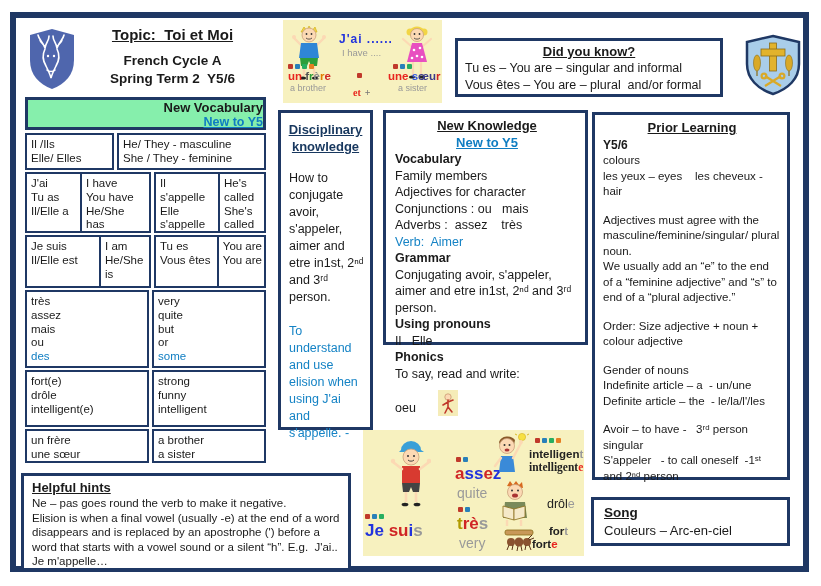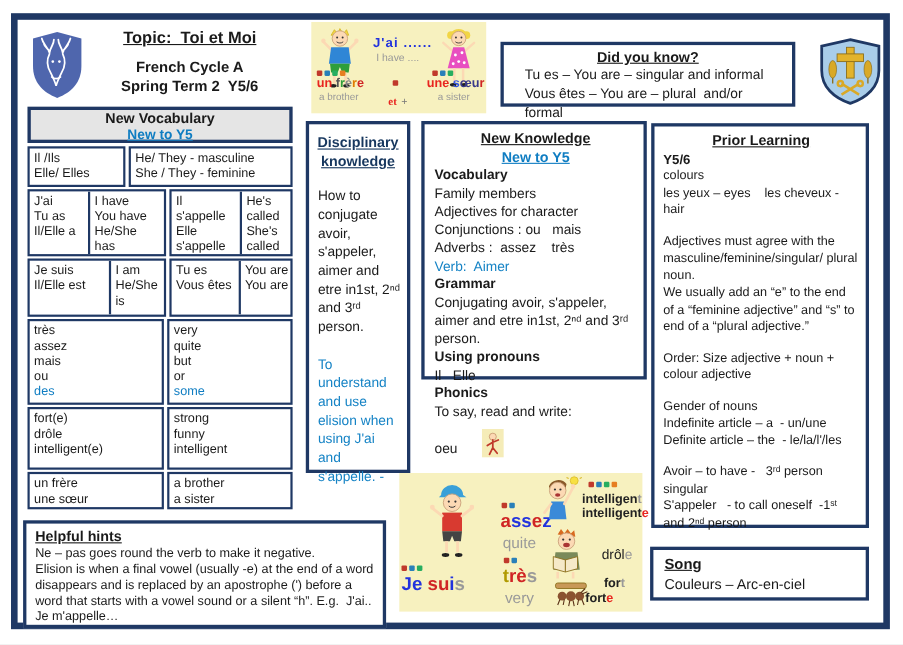--- a/index.html
+++ b/index.html
@@ -13,42 +13,42 @@
   
   .title-block{left:85px;top:26px;width:175px;text-align:center;}
   .topic{font-size:15px;font-weight:bold;text-decoration:underline;margin-bottom:9px;white-space:pre-wrap;}
   .subline{font-size:13.5px;font-weight:bold;line-height:18px;white-space:pre-wrap;}
 
   
   .deer-crest{left:28px;top:28px;width:48px;height:62px;}
   .school-crest{left:744px;top:34px;width:58px;height:62px;}
 
   
-  .dyk-box{left:455px;top:38px;width:268px;height:59px;padding:2px 16px;}
+  .dyk-box{left:455px;top:38px;width:268px;height:59px;padding:2px 4px;}
   .box-title{text-align:center;font-weight:bold;text-decoration:underline;font-size:13px;line-height:17px;}
   .dyk-line{font-size:12.5px;line-height:17px;padding-left:3px;white-space:pre-wrap;}
 
   
   .family-image{left:283px;top:20px;width:159px;height:83px;background:#f7f1bf;}
   .fi-jai{left:56px;top:12px;font-size:12px;font-weight:bold;color:#2233dd;letter-spacing:1px;}
   .fi-ihave{left:59px;top:27px;font-size:9.5px;color:#999;}
   .fi-word{font-size:11.5px;font-weight:bold;white-space:pre;}
   .fi-gloss{font-size:9px;color:#999;}
   .fi-et{font-size:10px;font-weight:bold;}
 
   .ticons{display:flex;gap:2px;height:5px;}
   .ticons span{width:5px;height:5px;border-radius:1px;display:inline-block;}
   .ticons span:nth-child(1){background:#c0392b;}
   .ticons span:nth-child(2){background:#2980b9;}
   .ticons span:nth-child(3){background:#27ae60;}
   .ticons span:nth-child(4){background:#e67e22;}
 
   
-  .vocab-header{left:25px;top:97px;width:241px;height:33px;background:#e5e5e5;
-      border:3px solid #1f3864;text-align:center;padding-top:1px;}
+  .vocab-header{left:25px;top:97px;width:241px;height:33px;background:#86efac;
+      border:3px solid #1f3864;text-align:right;padding-top:1px;}
   .vh-title{font-size:13px;font-weight:bold;line-height:14px;}
   .vh-sub{font-size:12.5px;font-weight:bold;color:#0f7dc2;text-decoration:underline;line-height:14px;}
   .vrow{left:25px;width:241px;display:flex;gap:3px;}
   .vbox{border:2.5px solid #1f3864;background:#fff;display:flex;overflow:hidden;box-sizing:border-box;}
   .vcell{padding:3px 2px 0 4px;font-size:11.5px;line-height:13.8px;box-sizing:border-box;}
   .vcell + .vcell{border-left:2px solid #1f3864;}
   .vl{white-space:pre;}
   .blue{color:#0f7dc2;}
   .grow{flex:1;}
 
@@ -431,21 +431,21 @@
       <circle cx="30" cy="10" r="2" fill="#fcd9b4"></circle>
       <path d="M10 26 L4 34" stroke="#fcd9b4" stroke-width="2.4" stroke-linecap="round"></path>
     </svg>
     <div class="abs ticons" style="left:172px;top:8px;">
         <span></span>
         <span></span>
         <span></span>
         <span></span>
       </div>
     <div class="abs sm-word" style="left:166px;top:18px;"><span style="color: rgb(34, 34, 34);">intelligen</span><span style="color: rgb(153, 153, 153);">t</span></div>
-    <div class="abs sm-word" style="left:166px;top:31px;"><span style="color: rgb(34, 34, 34);">intelligent</span><span style="color: rgb(232, 37, 31);">e</span></div>
+    <div class="abs sm-word" style="left:166px;top:31px;font-family:Liberation Serif, serif;"><span style="color: rgb(34, 34, 34);">intelligent</span><span style="color: rgb(232, 37, 31);">e</span></div>
 
     <svg class="abs" style="left:132px;top:50px;width:40px;height:48px;" viewBox="0 0 40 48">
       <path d="M12 6 L15 1 L18 5 L21 1 L24 5 L27 2 L28 8 Z" fill="#d86a20"></path>
       <circle cx="20" cy="12" r="7.5" fill="#fcd9b4" stroke="#c9a07a" stroke-width="0.8"></circle>
       <circle cx="17" cy="10.5" r="1" fill="#333"></circle>
         <circle cx="23" cy="10.5" r="1" fill="#333"></circle>
       <ellipse cx="20" cy="15.5" rx="3" ry="2" fill="#a33"></ellipse>
       <path d="M10 22 H30 L32 38 H8 Z" fill="#7a8a5a"></path>
       <g fill="#f5e9c8" stroke="#8a6d1a" stroke-width="0.8">
         <path d="M8 26 L19 29 L19 40 L8 37 Z"></path>

